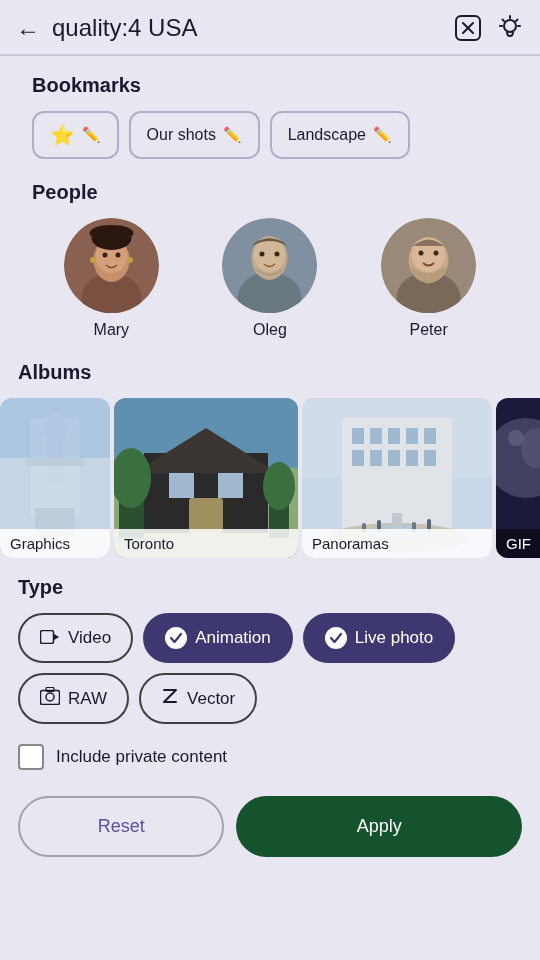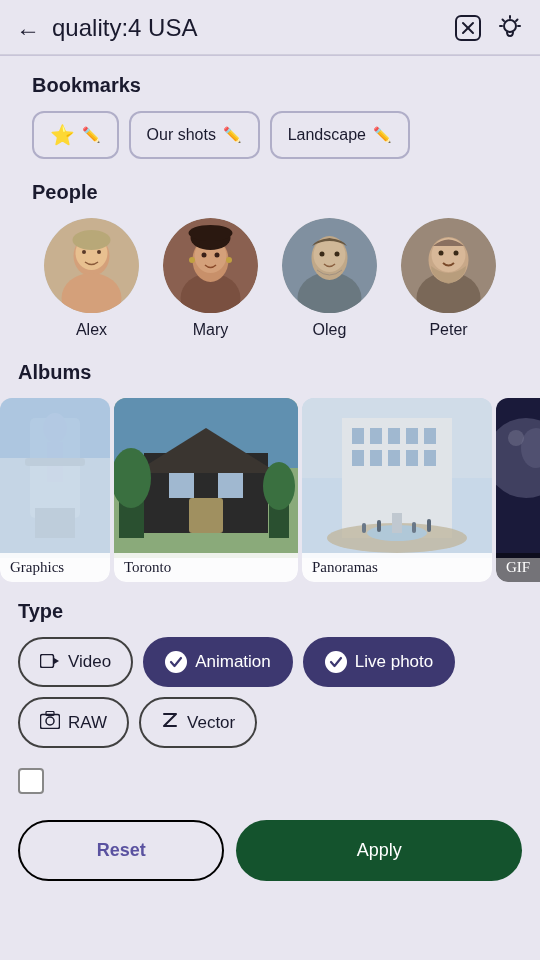--- a/index.html
+++ b/index.html
@@ -116,27 +116,26 @@
       padding-left: 18px;
     }
     .albums-row {
       display: flex;
       gap: 0;
       overflow-x: hidden;
     }
     .album-item {
       position: relative;
       width: 130px;
-      height: 184px;
+      height: 160px;
       flex-shrink: 0;
       overflow: hidden;
       border-radius: 12px;
       margin-left: 4px;
       cursor: pointer;
-      font-family: Liberation Serif, serif;
     }
     .album-item:first-child { margin-left: 0; }
     .album-label {
       position: absolute;
       bottom: 0;
       left: 0;
       right: 0;
       background: rgba(255,255,255,0.85);
       padding: 6px 10px;
       font-size: 15px;
@@ -212,25 +211,25 @@
     
     .bottom-buttons {
       display: flex;
       gap: 12px;
       padding: 10px 18px 20px;
     }
     .reset-btn {
       flex: 1;
       padding: 18px;
       border-radius: 50px;
-      border: 2px solid #000000;
+      border: 2px solid #a3a3a3;
       background: transparent;
       font-size: 18px;
       color: #5a52a0;
-      font-weight: 700;
+      font-weight: 400;
       cursor: pointer;
     }
     .apply-btn {
       flex: 1.5;
       padding: 18px;
       border-radius: 50px;
       border: none;
       background: #14532d;
       font-size: 18px;
       color: #fff;
@@ -290,35 +289,20 @@
       <span>Landscape</span>
       <span class="edit-icon">✏️</span>
     </button>
   </div>
 </div>
 
 <div class="section" style="padding-top:18px;">
   <div class="section-title">People</div>
   <div class="people-row">
 
-    <div class="person-item">
-      <div class="avatar">
-        <svg width="95" height="95" viewBox="0 0 95 95">
-          <circle cx="47.5" cy="47.5" r="47.5" fill="#c8b090"></circle>
-          <ellipse cx="47.5" cy="38" rx="18" ry="20" fill="#d4a07a"></ellipse>
-          <ellipse cx="47.5" cy="80" rx="30" ry="25" fill="#d4a07a"></ellipse>
-          <ellipse cx="47.5" cy="35" rx="16" ry="17" fill="#e8c090"></ellipse>
-          <circle cx="40" cy="34" r="2" fill="#5a3a2a"></circle>
-          <circle cx="55" cy="34" r="2" fill="#5a3a2a"></circle>
-          <path d="M41 44 Q47.5 49 54 44" stroke="#8a5a3a" stroke-width="1.5" fill="none"></path>
-          <ellipse cx="47.5" cy="22" rx="19" ry="10" fill="#b8a878"></ellipse>
-        </svg>
-      </div>
-      <span class="person-name">Alex</span>
-    </div>
 
     <div class="person-item">
       <div class="avatar">
         <svg width="95" height="95" viewBox="0 0 95 95">
           <circle cx="47.5" cy="47.5" r="47.5" fill="#8a6050"></circle>
           <ellipse cx="47.5" cy="80" rx="30" ry="25" fill="#7a5040"></ellipse>
           <ellipse cx="47.5" cy="42" rx="18" ry="22" fill="#c8906a"></ellipse>
           <ellipse cx="47.5" cy="38" rx="16" ry="17" fill="#d4a07a"></ellipse>
           <circle cx="41" cy="37" r="2.5" fill="#3a2018"></circle>
           <circle cx="54" cy="37" r="2.5" fill="#3a2018"></circle>
@@ -509,18 +493,19 @@
           <path d="M3 3 L15 3 L3 15 L15 15" stroke="#1a1a2e" stroke-width="2" stroke-linecap="round" stroke-linejoin="round" fill="none"></path>
         </svg>
       </span>
       <span>Vector</span>
     </button>
   </div>
 </div>
 
 <div class="private-row">
   <div class="checkbox"></div>
+  <span class="private-label">Include private content</span>
 </div>
 
 <div class="bottom-buttons">
   <button class="reset-btn">Reset</button>
   <button class="apply-btn">Apply</button>
 </div>
 
 </body></html>

